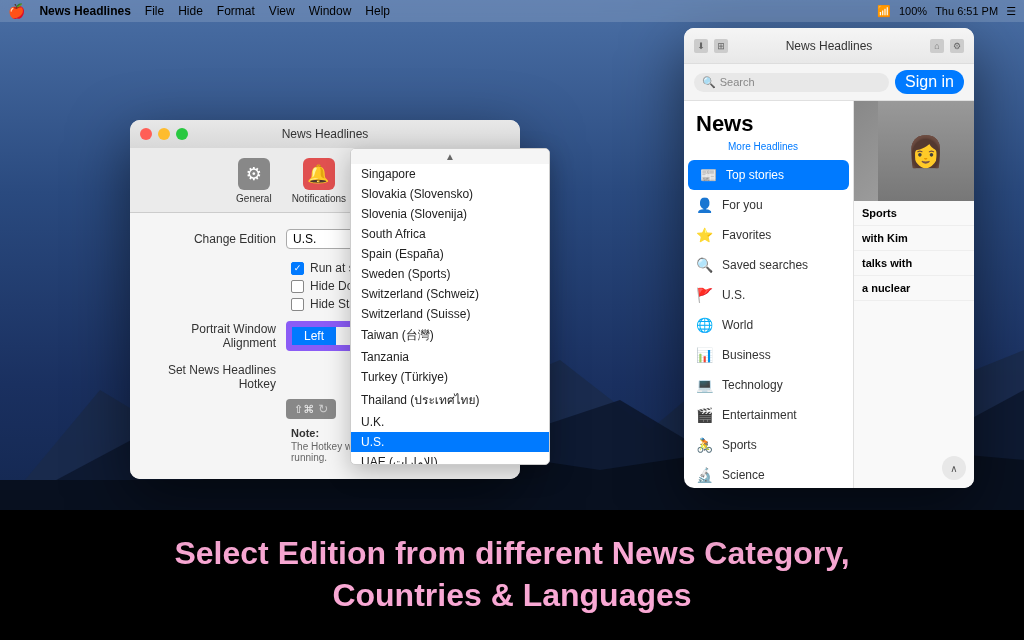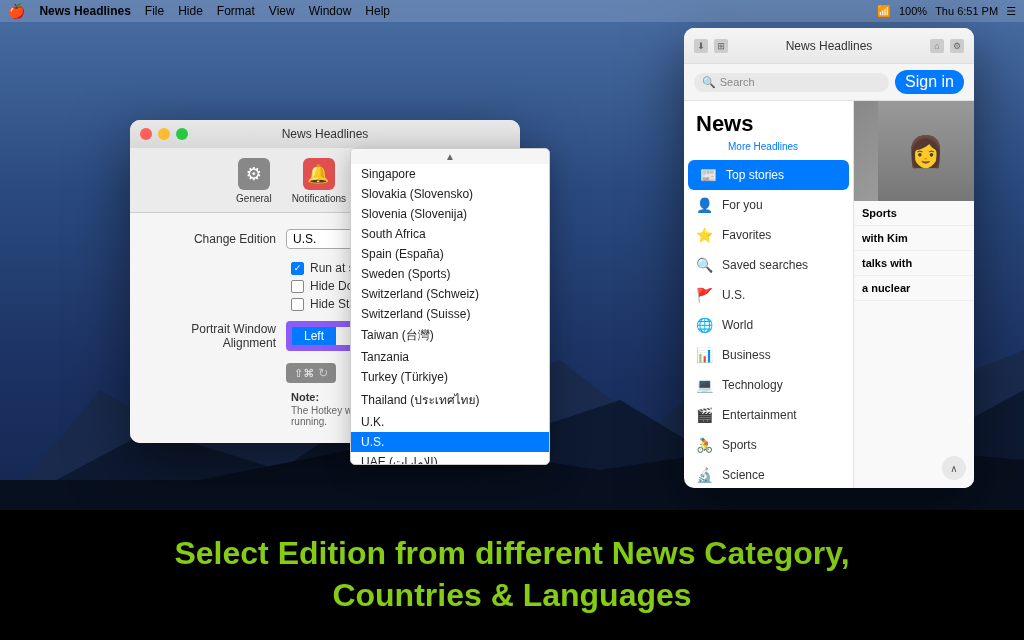--- a/index.html
+++ b/index.html
@@ -57,21 +57,21 @@
       left: 0;
       right: 0;
       height: 130px;
       background: #000;
       display: flex;
       align-items: center;
       justify-content: center;
       z-index: 10;
     }
     .bottom-text {
-      color: #84cc16;
+      color: #f9a8d4;
       font-size: 32px;
       font-weight: 700;
       text-align: center;
       line-height: 1.3;
     }
 
     
     .prefs-window {
       position: absolute;
       top: 120px;
@@ -540,20 +540,23 @@
 
     <div class="align-row" style="margin-top:10px;">
       <span class="align-label">Portrait Window Alignment</span>
       <div class="segmented">
         <button class="seg-btn active">Left</button>
         <div class="seg-divider"></div>
         <button class="seg-btn">Right</button>
       </div>
     </div>
 
+    <div class="hotkey-row" style="margin-top:10px;">
+      <span class="hotkey-label-text">Set News Headlines Hotkey</span>
+    </div>
     <div class="hotkey-row">
       <span class="hotkey-label-text"></span>
       <div class="hotkey-box">
         <span class="hotkey-text">⇧⌘</span>
         <span class="refresh-icon">↻</span>
       </div>
     </div>
 
     <div class="note-section" style="margin-top:8px;">
       <div class="note-title">Note:</div>

